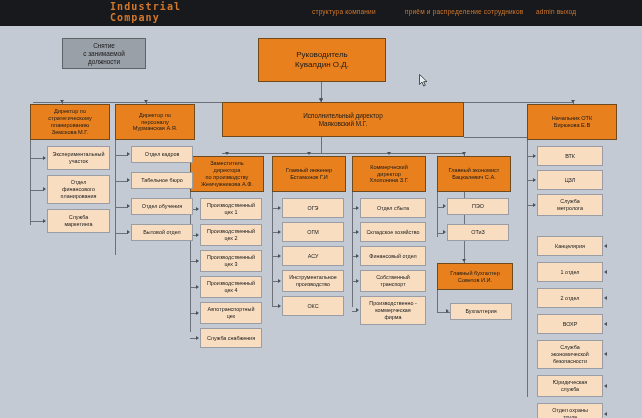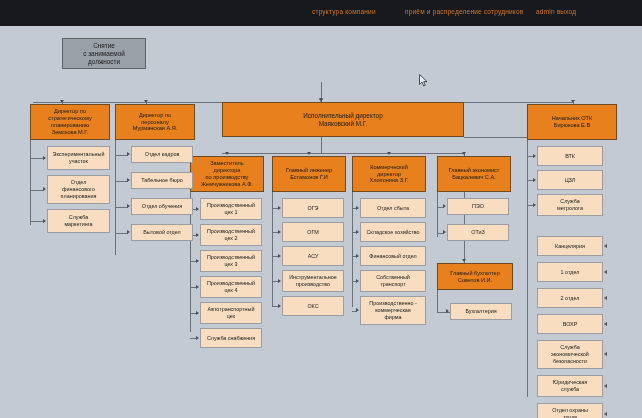--- a/index.html
+++ b/index.html
@@ -98,20 +98,24 @@
 
   
   #cursor{
     position:absolute;left:419px;top:48px;width:9px;height:13px;z-index:60;
   }
 </style>
 </head>
 <body>
 
 <div id="topbar">
+  <div id="brand">
+    <div>Industrial</div>
+    <div>Company</div>
+  </div>
   <a class="navlink" id="nav-structure">структура компании</a>
   <a class="navlink" id="nav-staffing">приём и распределение сотрудников</a>
   <a class="navlink" id="nav-admin">admin выход</a>
 </div>
 
 <div id="canvas">
 
   <div class="ln vl" style="left:321px;top:56px;height:20px;"></div>
 
   <div class="ln hl" style="left:33px;top:76px;width:540px;"></div>
@@ -150,20 +154,22 @@
   <div class="ln vl" style="left:527px;top:114px;height:58px;"></div>
 
   <div class="ln vl" style="left:464px;top:127px;height:110px;"></div>
   <div class="ln vl" style="left:437px;top:264px;height:22px;"></div>
   <div class="ln hl" style="left:437px;top:286px;width:13px;"></div>
 
   <div class="box gray med" style="left:62px;top:12px;width:84px;height:31px;">Снятие
 с занимаемой
 должности</div>
 
+  <div class="box orange big" style="left:258px;top:12px;width:128px;height:44px;">Руководитель
+Кувалдин О.Д.</div>
 
   <div class="arrow arrow-down" style="left:318.5px;top:73px;"></div>
 
   <div class="box orange" style="left:30px;top:78px;width:80px;height:36px;">Директор по
 стратегическому
 планированию
 Земскова М.Г.</div>
   <div class="arrow arrow-down" style="left:59.5px;top:74px;"></div>
 
   <div class="box orange" style="left:115px;top:78px;width:80px;height:36px;">Директор по

